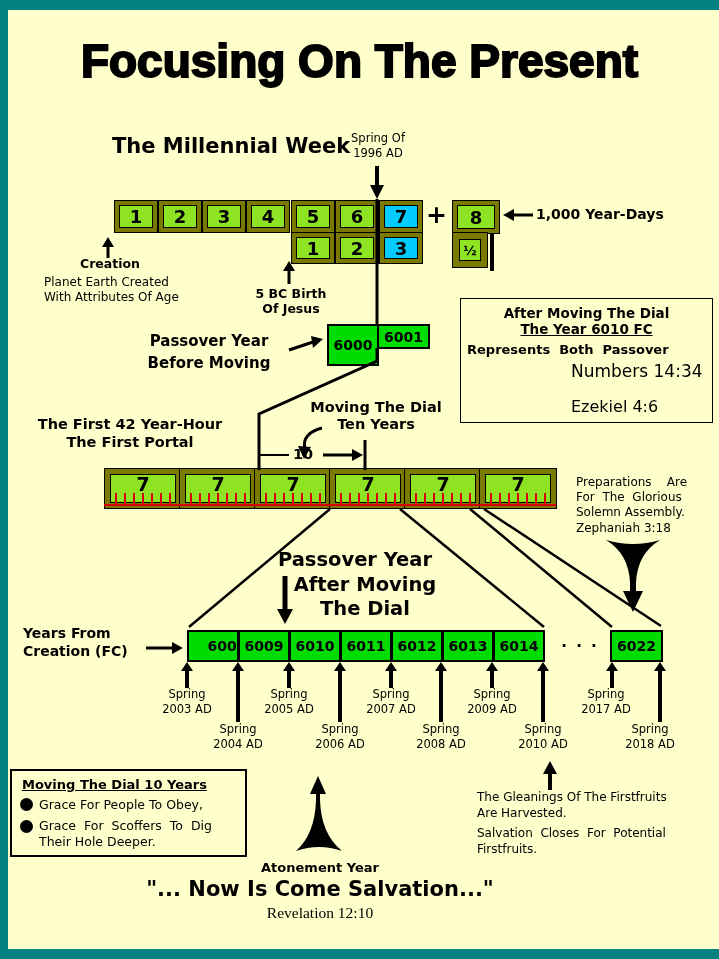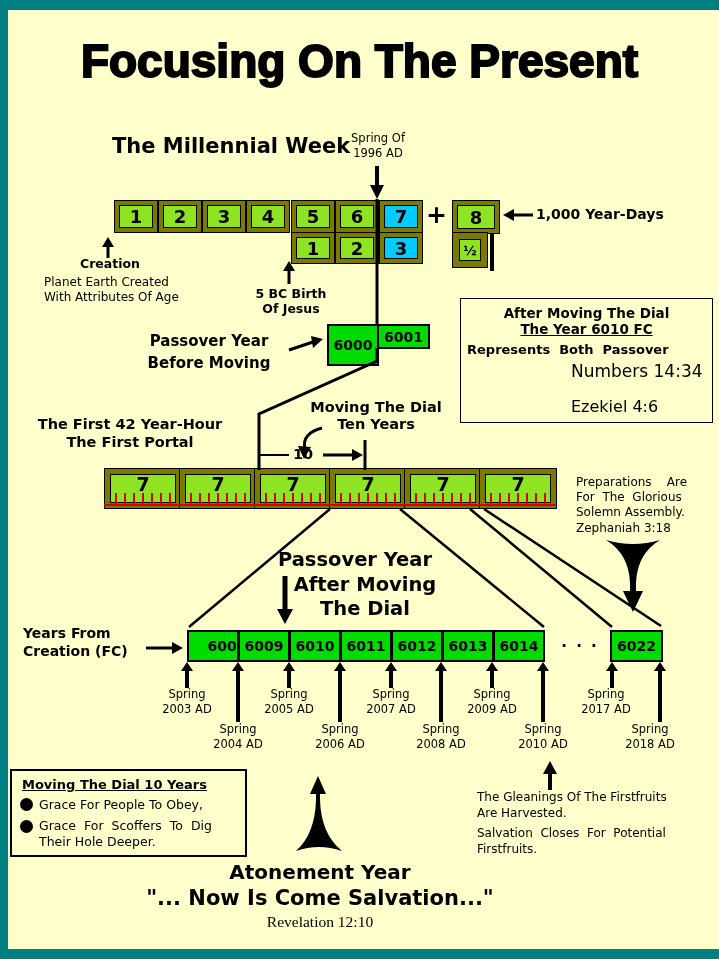--- a/index.html
+++ b/index.html
@@ -180,21 +180,21 @@
 
   <div class="abs smalltxt" style="left:477px;top:790px;line-height:15.5px;">
     <span>The Gleanings Of The Firstfruits</span><br>
     <span>Are Harvested.</span>
     <div style="height:5px;"></div>
     <span class="pre">Salvation  Closes  For  Potential</span><br>
     <span>Firstfruits.</span>
   </div>
 
   <div class="abs ctr" style="left:95px;top:860px;width:450px;">
-    <div class="b" style="font-size:20px;">Atonement Year</div>
+    <div class="b" style="font-size:13px;">Atonement Year</div>
     <div class="b" style="font-size:21px;margin-top:2px;">"... Now Is Come Salvation..."</div>
     <div style="font-family:'Liberation Serif',serif;font-size:15.5px;margin-top:3px;">Revelation 12:10</div>
   </div>
 
   <svg width="719" height="959" viewBox="0 0 719 959">
     <g fill="#000" stroke="#000">
       <rect x="375" y="166" width="4" height="20" stroke="none"></rect>
       <polygon points="370,185 384,185 377,199" stroke="none"></polygon>
       <line x1="377" y1="199" x2="377" y2="324" stroke-width="3"></line>
       <polyline points="377,348 377,361 259,414 259,470" fill="none" stroke-width="3"></polyline>

